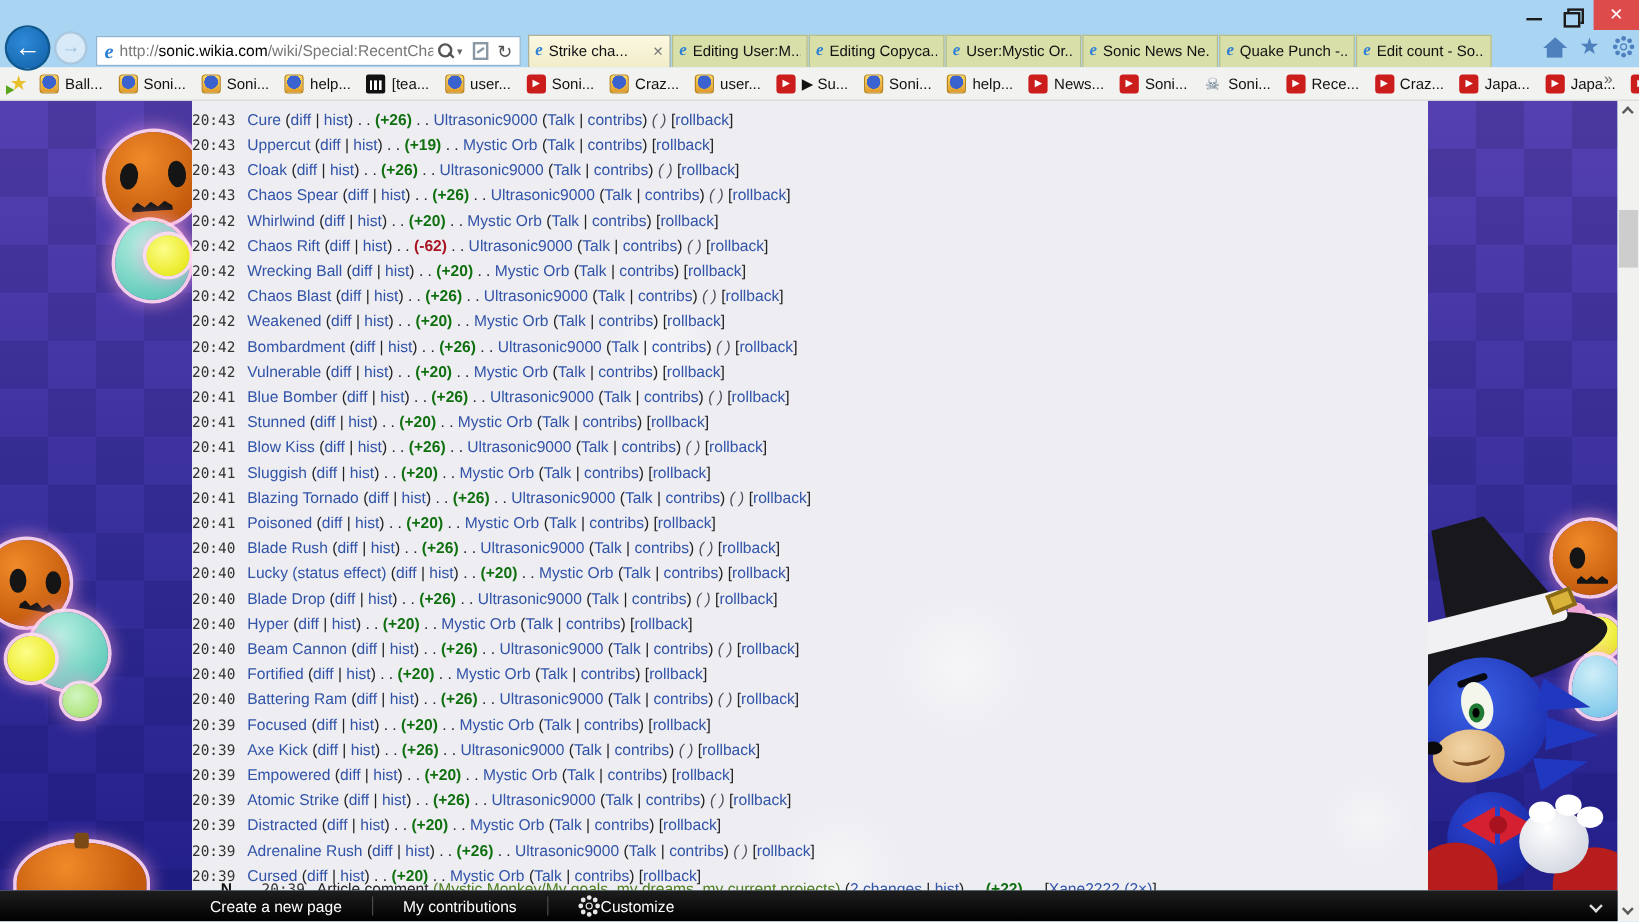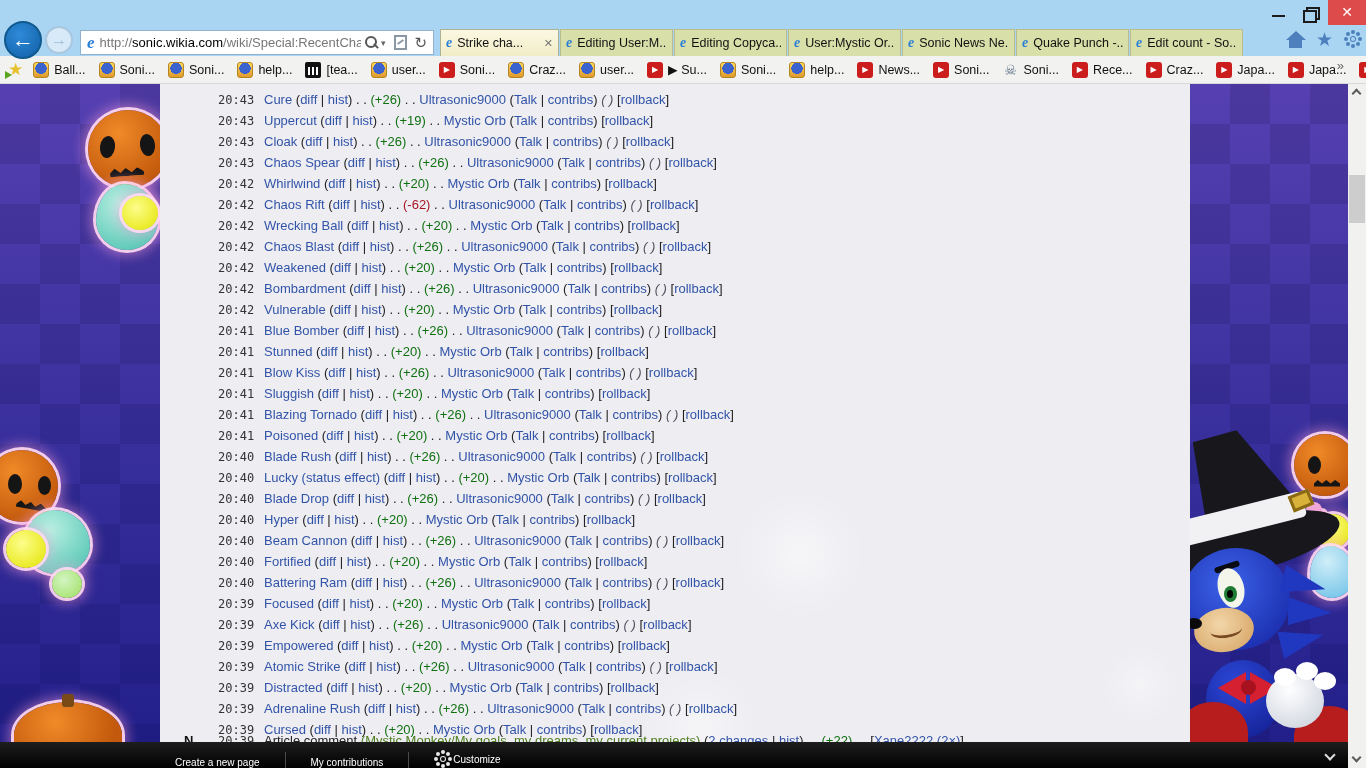--- a/index.html
+++ b/index.html
@@ -80,24 +80,24 @@
   .content { position:absolute; left:160px; top:0; width:1030px; height:658px;
     background:radial-gradient(circle 70px at 390px 210px, rgba(255,255,255,.55), rgba(255,255,255,0) 70%),
       radial-gradient(circle 95px at 640px 470px, rgba(255,255,255,.5), rgba(255,255,255,0) 70%),
       radial-gradient(circle 85px at 540px 640px, rgba(255,255,255,.45), rgba(255,255,255,0) 70%),
       radial-gradient(circle 60px at 980px 600px, rgba(255,255,255,.4), rgba(255,255,255,0) 70%),
       #ededf2; }
 
   
   .rc-list { padding-top:5px; }
   .rc-row { height:21px; line-height:21px; white-space:nowrap; font-size:13px; color:#222; }
-  .rc-time { display:inline-block; width:46px; margin-left:58px; font-family:"DejaVu Sans Mono",monospace; font-size:12px; color:#333; }
+  .rc-time { display:inline-block; width:46px; font-family:"DejaVu Sans Mono",monospace; font-size:12px; color:#333; }
   .lnk { color:#3254a8; text-decoration:none; cursor:pointer; }
   .lnk.green { color:#4e7f1f; }
-  .chg { font-weight:normal; }
+  .chg { font-weight:bold; }
   .chg.pos { color:#107010; }
   .chg.neg { color:#a91423; }
   .cmt { color:#50525e; font-style:italic; }
   .rc-row.clipped { position:absolute; left:0; top:646px; }
   .rc-row.clipped .flag { display:inline-block; width:20px; margin-left:24px; font-weight:bold; color:#111; }
   .rc-row.clipped .rc-time { margin-left:14px; }
 
   
   .glowshape { position:absolute; box-shadow:0 0 0 3px rgba(255,218,242,.9), 0 0 12px 6px rgba(255,160,220,.45); }
   .pump-head { border-radius:50%; background:radial-gradient(circle at 38% 30%, #f08a28, #c2590c 75%); }
@@ -136,21 +136,21 @@
   
   .scrollbar { position:absolute; left:1348px; top:84px; width:18px; height:684px; background:#f1f1f0; }
   .sb-btn { position:absolute; left:0; width:18px; height:17px; cursor:pointer; }
   .sb-chev { position:absolute; left:5px; width:7px; height:7px; border-right:2px solid #5a5a5a; border-bottom:2px solid #5a5a5a; }
   .sb-up .sb-chev { top:6px; transform:rotate(-135deg); }
   .sb-down { bottom:0; }
   .sb-down .sb-chev { top:3px; transform:rotate(45deg); }
   .sb-thumb { position:absolute; left:1px; top:91px; width:16px; height:48px; background:#cdcdcd; cursor:pointer; }
 
   
-  .wikia-toolbar { position:absolute; left:0; top:742px; width:1348px; height:26px; background:linear-gradient(180deg,#1e1e1e,#000); display:flex; align-items:flex-end; padding-left:175px; color:#fff; font-size:10px;gap:11px; }
+  .wikia-toolbar { position:absolute; left:0; top:742px; width:1348px; height:26px; background:linear-gradient(180deg,#1e1e1e,#000); display:flex; align-items:center; padding-left:175px; color:#fff; font-size:13px;gap:11px; }
   .wt-item { display:flex; align-items:center; cursor:pointer; white-space:nowrap; }
   .wt-sep { width:1px; height:16px; background:#4a4a4a; margin:0 14px; }
   .wt-gear { color:#e8e8e8; margin-right:7px; }
   .wt-gear.gear::after { background:#0d0d0d; }
   .wt-collapse { position:absolute; right:14px; top:9px; width:8px; height:8px; border-right:2px solid #ddd; border-bottom:2px solid #ddd; transform:rotate(45deg); cursor:pointer; }
 </style>
 </head>
 <body>
 
 <div class="stage">

